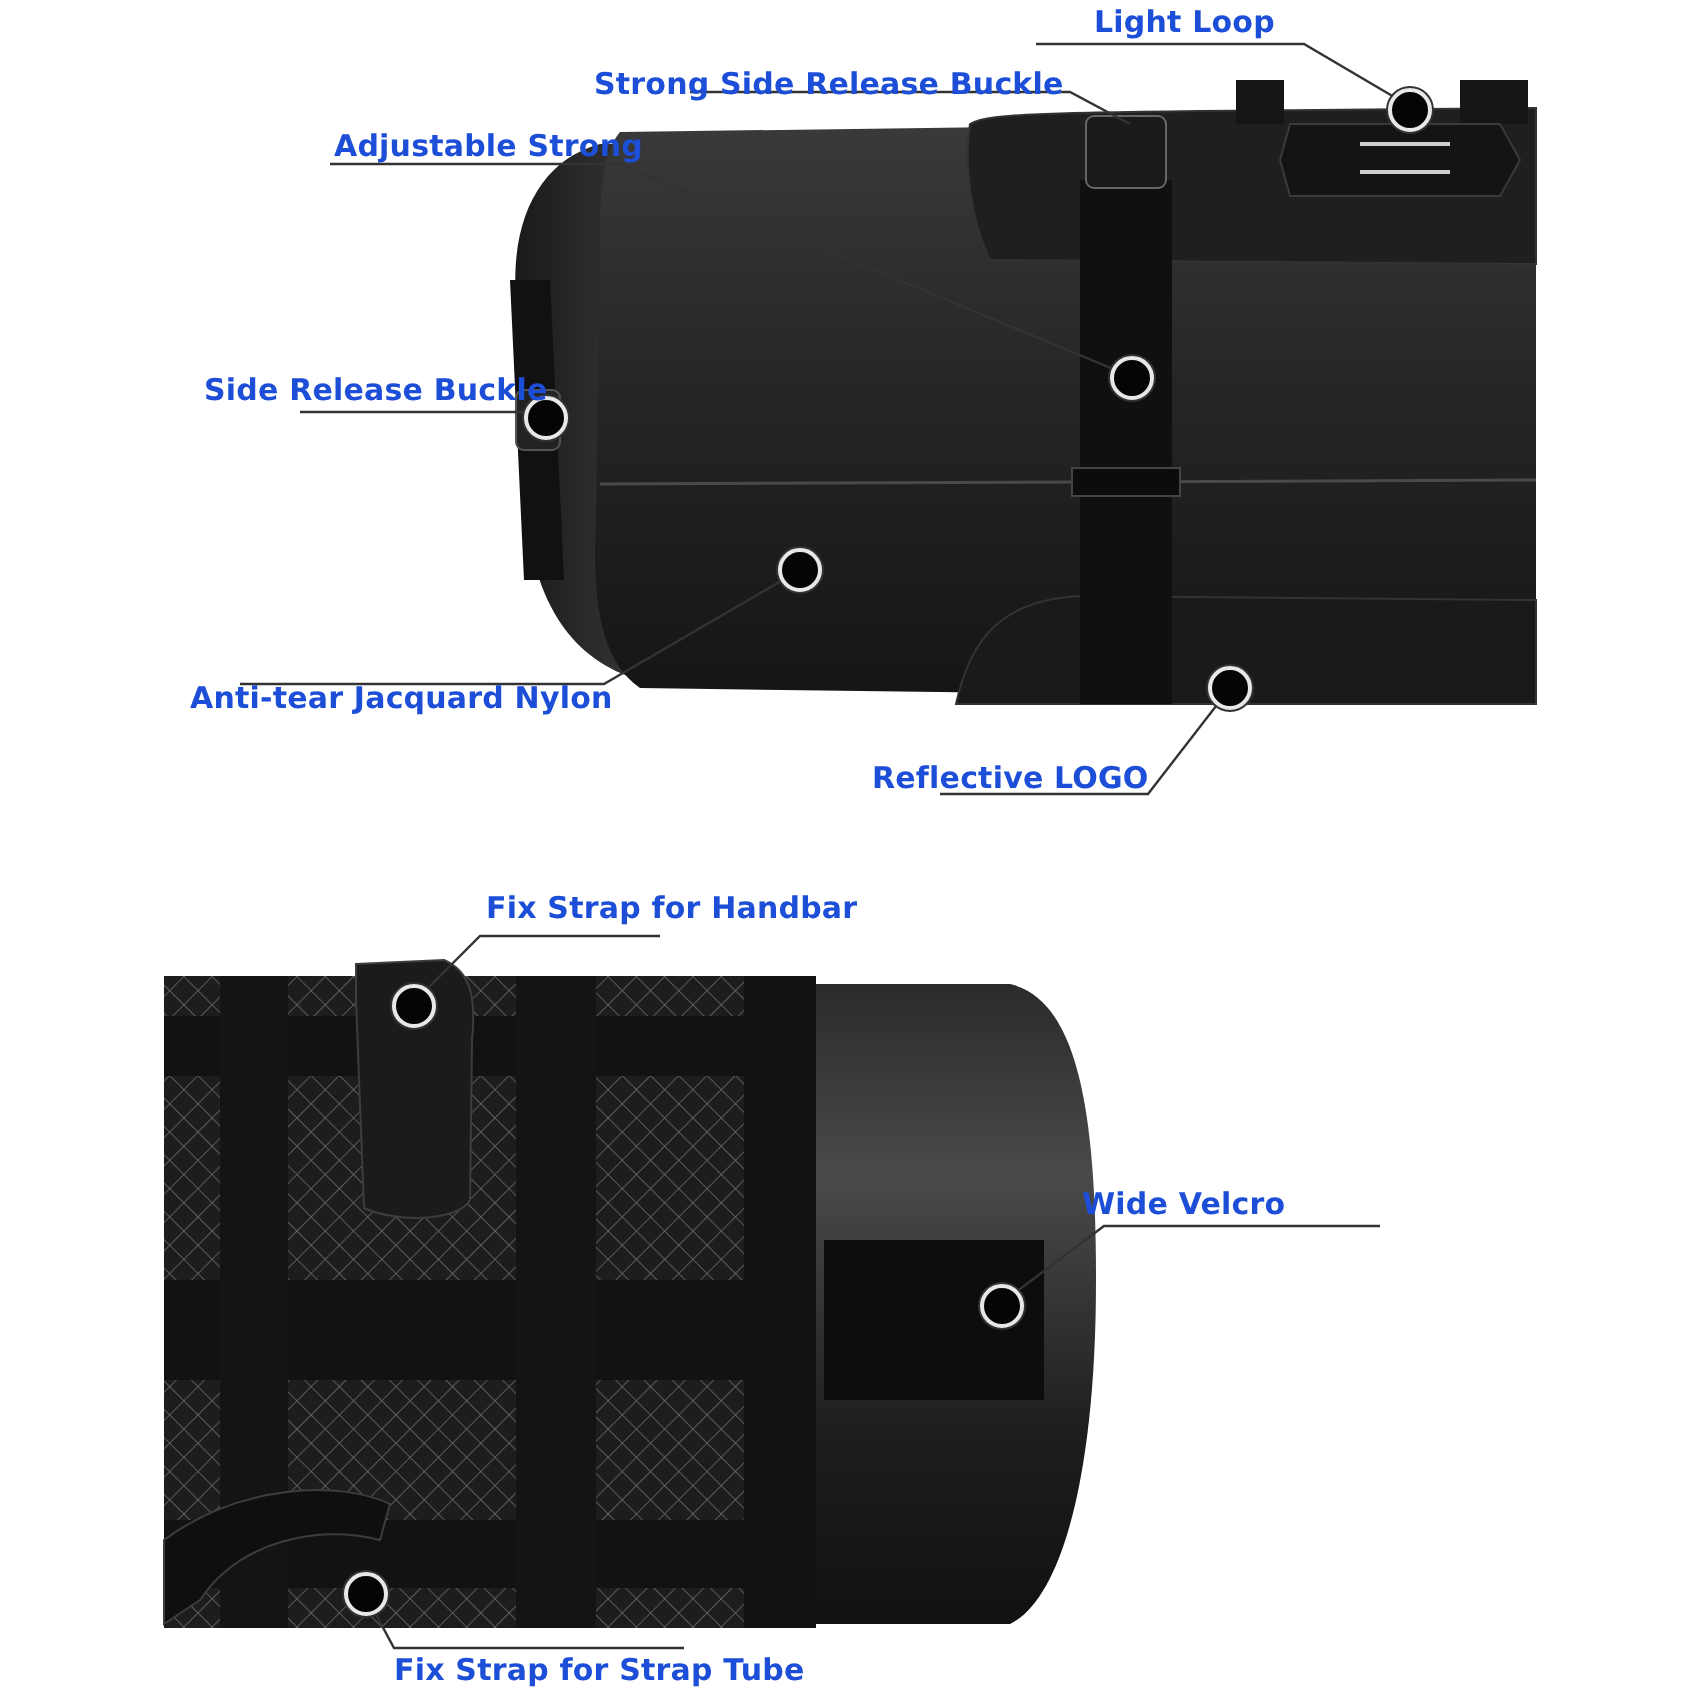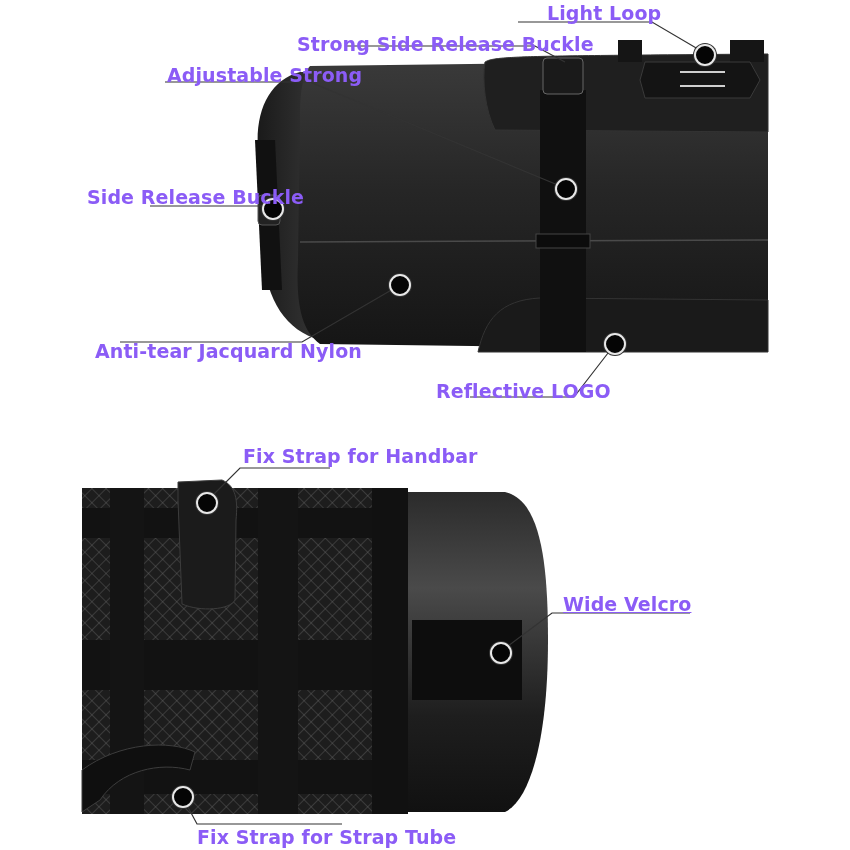--- a/index.html
+++ b/index.html
@@ -1,17 +1,17 @@
 <!DOCTYPE html>
 <html><head>
 <meta charset="utf-8">
 <style>
   html, body { margin:0; padding:0; background:#ffffff; }
   body { width:850px; height:850px; position:relative; overflow:hidden; font-family:"DejaVu Sans","Liberation Sans",sans-serif; }
-  .label { position:absolute; font-size:19px; font-weight:bold; color:#8b5cf6; white-space:nowrap; letter-spacing:0.1px; }
+  .label { position:absolute; font-size:15px; font-weight:bold; color:#1d4ed8; white-space:nowrap; letter-spacing:0.1px; }
   .dot { position:absolute; width:18px; height:18px; border-radius:50%; background:#050505; border:2px solid #e8e8e8; box-shadow:0 0 0 1px #333; }
   svg.lines { position:absolute; left:0; top:0; pointer-events:none; }
 </style>
 </head>
 <body>
 
 <svg width="850" height="850" style="position:absolute;left:0;top:0;">
   <defs>
     <linearGradient id="bagGrad" x1="0" y1="0" x2="0" y2="1">
       <stop offset="0" stop-color="#3a3a3a"></stop>
@@ -107,18 +107,18 @@
 <div class="dot" style="left:262px;top:198px;"></div>
 <div class="dot" style="left:389px;top:274px;"></div>
 <div class="dot" style="left:604px;top:333px;"></div>
 <div class="dot" style="left:196px;top:492px;"></div>
 <div class="dot" style="left:490px;top:642px;"></div>
 <div class="dot" style="left:172px;top:786px;"></div>
 
 <div class="label" style="left:547px;top:2px;">Light Loop</div>
 <div class="label" style="left:297px;top:33px;">Strong Side Release Buckle</div>
 <div class="label" style="left:167px;top:64px;">Adjustable Strong</div>
-<div class="label" style="left:87px;top:186px;">Side Release Buckle</div>
+<div class="label" style="left:102px;top:186px;">Side Release Buckle</div>
 <div class="label" style="left:95px;top:340px;">Anti-tear Jacquard Nylon</div>
 <div class="label" style="left:436px;top:380px;">Reflective LOGO</div>
 <div class="label" style="left:243px;top:430px;margin-top:15px;">Fix Strap for Handbar</div>
-<div class="label" style="left:563px;top:593px;text-decoration:underline;">Wide Velcro</div>
+<div class="label" style="left:541px;top:593px;">Wide Velcro</div>
 <div class="label" style="left:197px;top:826px;">Fix Strap for Strap Tube</div>
 
 </body></html>

